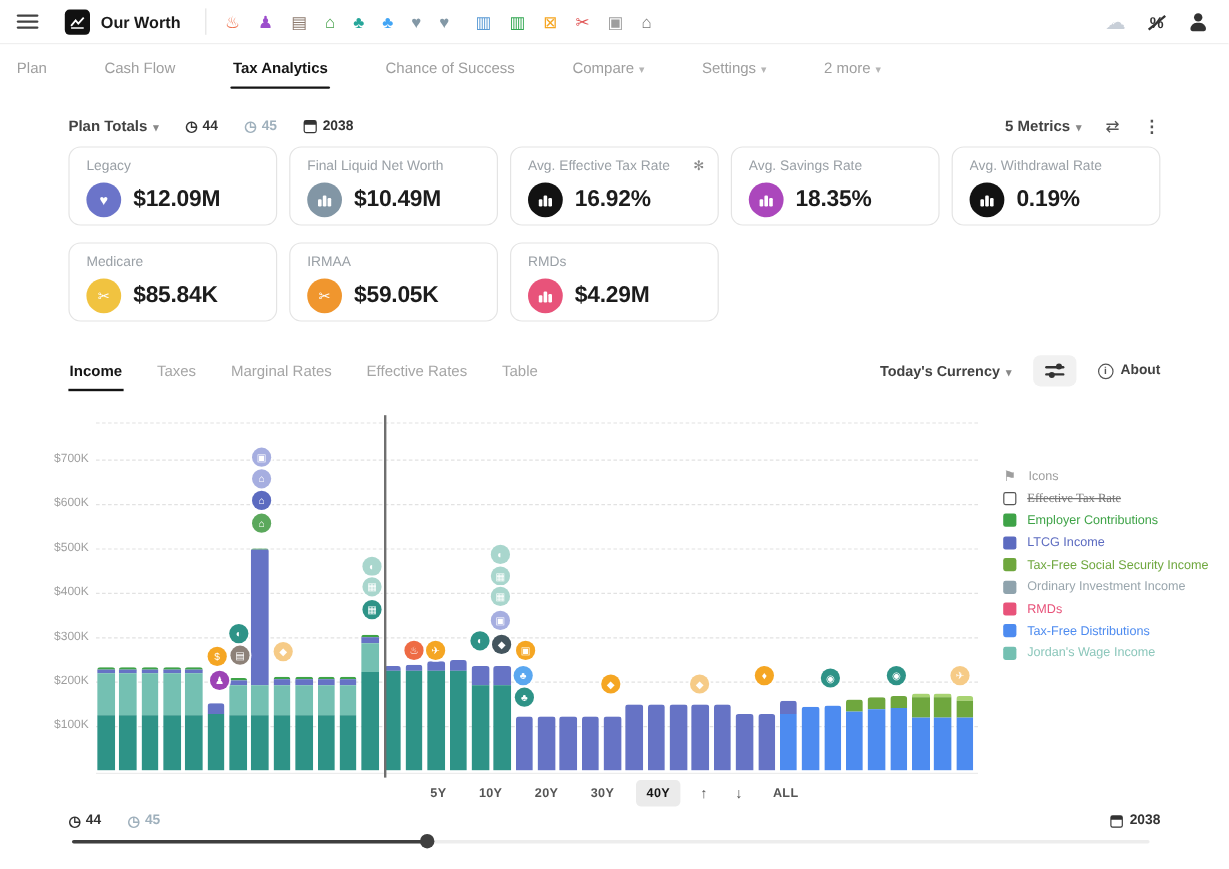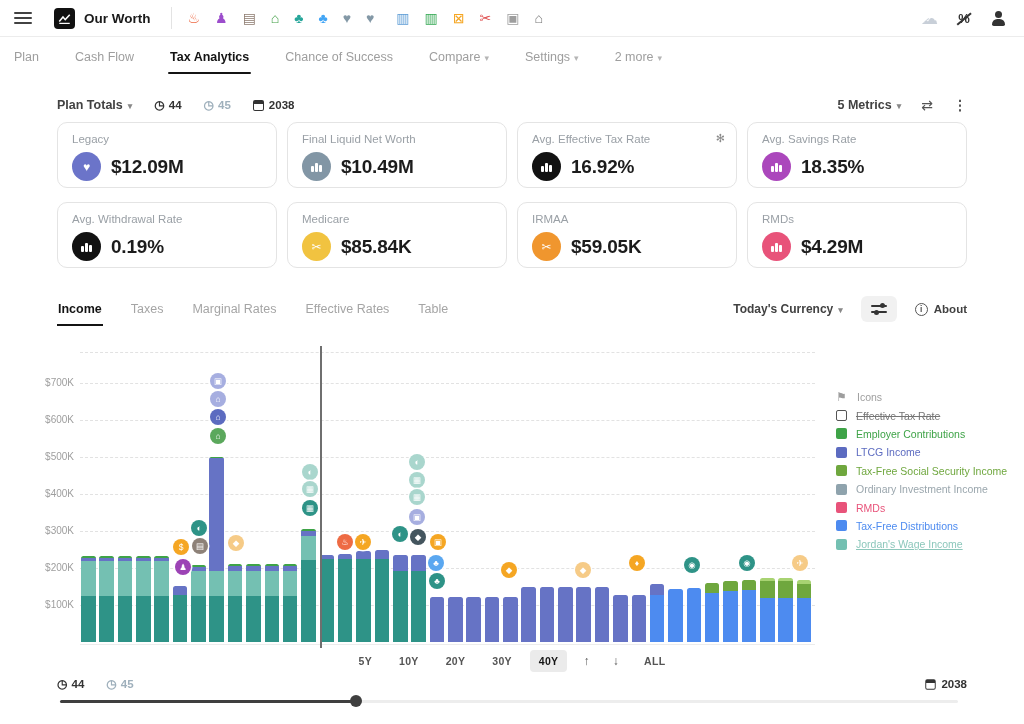--- a/index.html
+++ b/index.html
@@ -19,21 +19,21 @@
   .tb-right{margin-left:auto;display:flex;align-items:center;gap:18px;}
   .cloud-ic{position:relative;font-size:17px;color:#c8cfd8;line-height:1;}
   .cloud-ic em{position:absolute;left:5px;top:6px;font-style:normal;font-size:7px;color:#fff;}
   .magic-ic{position:relative;font-size:13px;font-weight:bold;color:#333;width:16px;text-align:center;}
   .magic-ic::after{content:"";position:absolute;left:-1px;top:7px;width:18px;height:1.6px;background:#333;transform:rotate(-40deg);}
   .avatar-ic{position:relative;width:16px;height:15px;}
   .avatar-ic::before{content:"";position:absolute;left:4.5px;top:0;width:7px;height:7px;border-radius:50%;background:#333;}
   .avatar-ic::after{content:"";position:absolute;left:1.5px;top:8px;width:13px;height:7px;border-radius:6px 6px 2px 2px;background:#333;}
 
   
-  .navtabs{position:absolute;top:37px;left:0;width:100%;height:40px;display:flex;align-items:center;gap:32px;padding:0 12px;background:#fff;}
+  .navtabs{position:absolute;top:37px;left:0;width:100%;height:40px;display:flex;align-items:center;gap:44px;padding:0 12px;background:#fff;}
   .ntab{position:relative;font-size:12.5px;color:#9e9e9e;cursor:pointer;white-space:nowrap;padding:12px 2px;}
   .ntab .caret{font-size:9px;margin-left:4px;color:#b5b5b5;}
   .ntab.active{color:#141414;font-weight:bold;}
   .ntab.active::after{content:"";position:absolute;left:0;right:0;bottom:2px;height:2.5px;background:#141414;border-radius:1px;}
 
   
   .toolbar{position:absolute;top:92px;left:57px;right:57px;height:26px;display:flex;align-items:center;font-size:12px;color:#424242;}
   .bold-lbl{font-weight:bold;font-size:12.5px;color:#424242;cursor:pointer;}
   .caret-sm{font-size:9px;color:#888;margin:0 0 0 5px;}
   .age-chip{display:flex;align-items:center;gap:4px;margin-left:22px;font-weight:bold;font-size:11.5px;color:#333;cursor:pointer;}
@@ -41,21 +41,21 @@
   .age-chip.dim{color:#9fb0bc;}
   .age-chip.dim .clock{color:#9fb0bc;}
   .cal-chip{display:flex;align-items:center;gap:5px;margin-left:22px;font-weight:bold;font-size:11.5px;color:#333;}
   .cal-ic{width:11px;height:11px;border:1.6px solid #333;border-top:4px solid #333;border-radius:2px;}
   .cal-ic.sm{transform:scale(.95);}
   .toolbar-right{margin-left:auto;display:flex;align-items:center;gap:20px;}
   .swap-ic{font-size:14px;color:#555;cursor:pointer;}
   .kebab-ic{font-size:14px;color:#555;font-weight:bold;cursor:pointer;letter-spacing:0;}
 
   
-  .cards{position:absolute;top:122px;left:57px;right:57px;display:grid;grid-template-columns:repeat(4,1fr);gap:14px 10px;}
+  .cards{position:absolute;top:122px;left:57px;right:57px;display:grid;grid-template-columns:repeat(5,1fr);gap:14px 10px;}
   .card{position:relative;height:66px;border:1px solid #e4e4e4;border-radius:10px;background:#fff;padding:10px 14px 8px;}
   .card-label{font-size:11.5px;color:#9aa0a6;margin-bottom:7px;white-space:nowrap;overflow:hidden;}
   .card-row{display:flex;align-items:center;gap:10px;}
   .card-circle{width:29px;height:29px;border-radius:50%;display:flex;align-items:center;justify-content:center;color:#fff;flex:0 0 auto;}
   .card-circle .ch{font-size:12px;line-height:1;}
   .card-value{font-size:19px;font-weight:bold;color:#1c1c1c;letter-spacing:-0.2px;}
   .card-gear{position:absolute;top:9px;right:11px;font-size:11px;color:#8a8a8a;cursor:pointer;}
   .bars-glyph{display:flex;align-items:flex-end;gap:1.5px;height:10px;}
   .bars-glyph i{display:block;width:2.6px;background:#fff;border-radius:1px;}
 
@@ -85,21 +85,21 @@
   .bar i{display:block;width:100%;}
   .nowline{position:absolute;width:1.5px;background:#6f6f6f;}
   .marker{position:absolute;width:16px;height:16px;border-radius:50%;display:flex;align-items:center;justify-content:center;
           color:#fff;font-size:8.5px;line-height:1;box-shadow:0 0 0 1.5px rgba(255,255,255,.9);cursor:pointer;}
   
   .legend{position:absolute;left:836px;top:388px;width:170px;}
   .lg-item{display:flex;align-items:center;height:18.4px;cursor:pointer;}
   .lg-swatch{width:11px;height:11px;border-radius:2px;flex:0 0 auto;}
   .lg-flag{font-size:12px;color:#9e9e9e;width:12px;line-height:1;}
   .lg-label{font-size:10.5px;margin-left:9px;white-space:nowrap;}
-  .lg-label.strike{text-decoration:line-through;}
+  .lg-label.strike{text-decoration:line-through;font-family:Liberation Serif, serif;}
 
   
   .range-row{position:absolute;top:649px;left:0;width:100%;display:flex;justify-content:center;align-items:center;gap:9px;}
   .range-btn{font-size:10.5px;font-weight:bold;color:#555;padding:5px 9px;border-radius:4px;cursor:pointer;letter-spacing:.3px;}
   .range-btn.sel{background:#ebebeb;color:#141414;}
   .range-btn.arrow{font-size:12px;padding:5px 7px;}
   .footer-row{position:absolute;top:674px;left:57px;right:57px;height:20px;display:flex;align-items:center;}
   .footer-right{margin-left:auto;display:flex;align-items:center;gap:5px;font-size:11.5px;font-weight:bold;color:#333;}
   .slider{position:absolute;top:695px;left:60px;width:898px;height:12px;cursor:pointer;}
   .slider .track{position:absolute;top:5px;left:0;width:100%;height:2.5px;background:#ededed;border-radius:2px;}
@@ -551,21 +551,21 @@
       <div class="lg-item">
         <span class="lg-swatch" style="background: rgb(232, 83, 122);"></span>
         <span class="lg-label" style="color: rgb(232, 83, 122);">RMDs</span>
       </div>
       <div class="lg-item">
         <span class="lg-swatch" style="background: rgb(77, 139, 240);"></span>
         <span class="lg-label" style="color: rgb(77, 139, 240);">Tax-Free Distributions</span>
       </div>
       <div class="lg-item">
         <span class="lg-swatch" style="background: rgb(116, 192, 178);"></span>
-        <span class="lg-label" style="color: rgb(140, 199, 187); text-decoration: underline;">Jordan's Wage Income</span>
+        <span class="lg-label" style="color: rgb(140, 199, 187);">Jordan's Wage Income</span>
       </div>
     </div>
 
   <div class="range-row" id="range-row">
       <span class="range-btn">5Y</span>
       <span class="range-btn">10Y</span>
       <span class="range-btn">20Y</span>
       <span class="range-btn">30Y</span>
       <span class="range-btn sel">40Y</span>
       <span class="range-btn arrow">↑</span>

